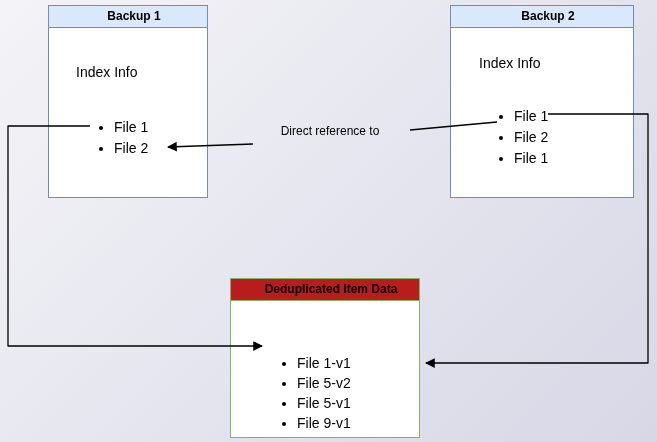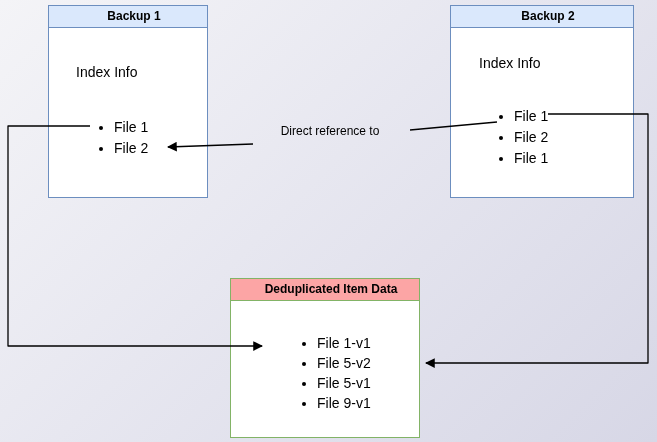--- a/index.html
+++ b/index.html
@@ -32,21 +32,21 @@
   .box-header {
     box-sizing: border-box;
     height: 22px;
     line-height: 21px;
     text-align: center;
     font-size: 12px;
     font-weight: bold;
     padding-left: 12px;
   }
   .blue .box-header  { background: #dae8fc; border-bottom: 1px solid #6c8ebf; }
-  .green .box-header { background: #fca5a5; border-bottom: 1px solid #82b366; }
+  .green .box-header { background: #b91c1c; border-bottom: 1px solid #82b366; }
 
   #backup1 { left: 48px;  top: 5px;   width: 160px; height: 193px; }
   #backup2 { left: 450px; top: 5px;   width: 184px; height: 193px; }
   #dedup   { left: 230px; top: 278px; width: 190px; height: 160px; }
 
   .index-label {
     font-size: 14px;
     line-height: 17px;
   }
   #backup1 .index-label { margin: 36px 0 0 27px; }
@@ -54,21 +54,21 @@
 
   ul.file-list {
     margin: 0;
     font-size: 14px;
     list-style: disc outside;
   }
   #backup1 ul.file-list { margin-top: 36px; padding-left: 65px; }
   #backup1 ul.file-list li { line-height: 21px; }
   #backup2 ul.file-list { margin-top: 34px; padding-left: 63px; }
   #backup2 ul.file-list li { line-height: 21px; }
-  #dedup   ul.file-list { margin-top: 32px; padding-left: 86px; }
+  #dedup   ul.file-list { margin-top: 52px; padding-left: 66px; }
   #dedup   ul.file-list li { line-height: 20px; }
 
   .annotation {
     position: absolute;
     left: 240px;
     top: 124px;
     width: 180px;
     text-align: center;
     font-size: 12px;
     line-height: 15px;

